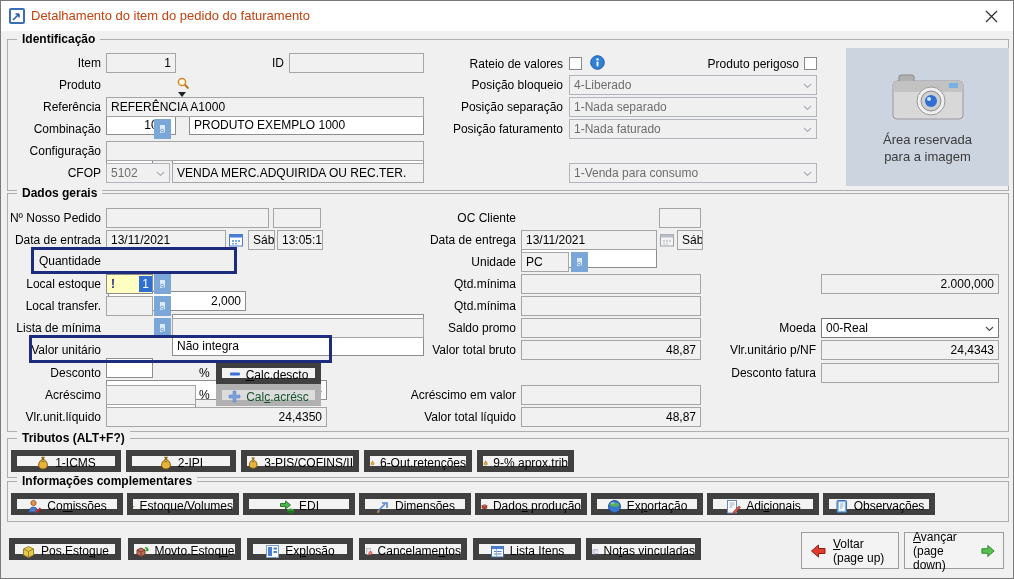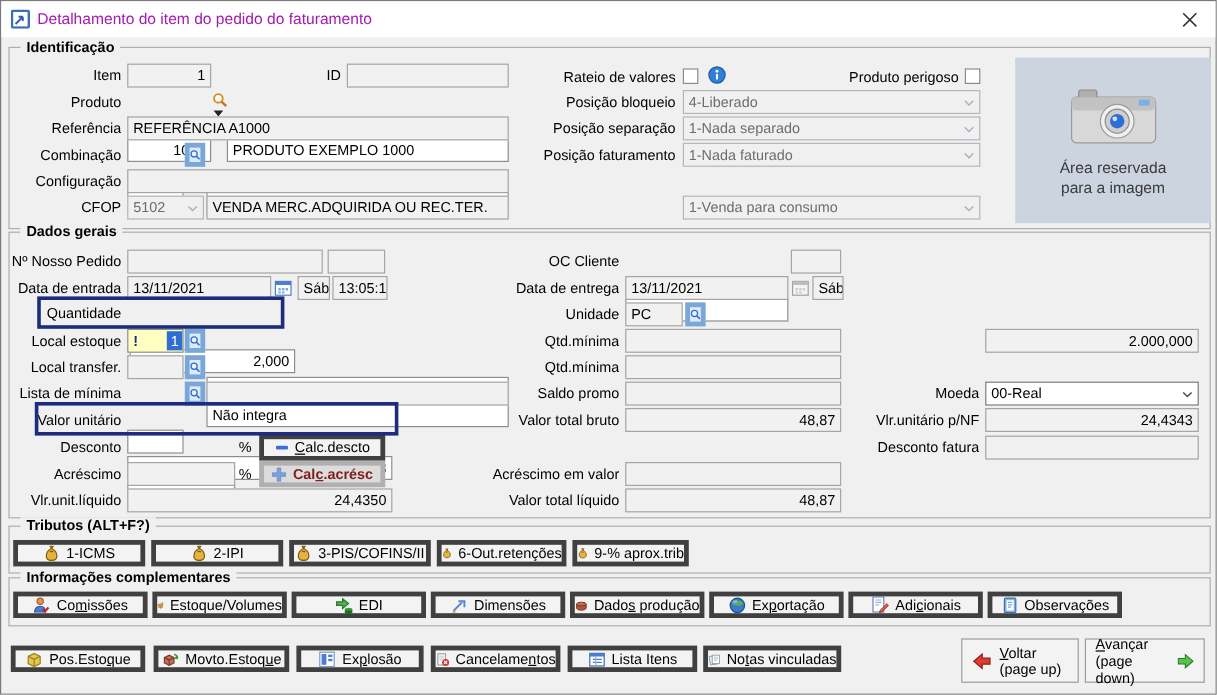--- a/index.html
+++ b/index.html
@@ -1,38 +1,38 @@
 <!DOCTYPE html>
 <html><head>
 <meta charset="utf-8">
 <style>
   html,body{margin:0;padding:0;background:#d4d4d4;font-family:"Liberation Sans",sans-serif;}
   .win{position:relative;width:1014px;height:579px;background:#f0f0f0;border:1px solid #7a7a7a;box-sizing:border-box;overflow:hidden;font-size:12px;color:#000;}
   .titlebar{position:absolute;left:0;top:0;width:100%;height:30px;background:#ffffff;}
-  .title-text{position:absolute;left:30px;top:0;height:20px;line-height:30px;font-size:13px;color:#a21caf;white-space:nowrap;}
+  .title-text{position:absolute;left:30px;top:0;height:20px;line-height:30px;font-size:13px;color:#c2410c;white-space:nowrap;}
   .appico{position:absolute;left:8px;top:7px;width:16px;height:16px;}
   .closebtn{position:absolute;right:14px;top:8px;width:15px;height:15px;cursor:default;}
   .grp{position:absolute;border:1px solid #aeaeae;box-sizing:border-box;background:transparent;}
   .legend{position:absolute;z-index:2;background:#f0f0f0;padding:0 5px;font-weight:bold;font-size:12px;white-space:nowrap;}
   .lbl{position:absolute;height:20px;line-height:20px;text-align:right;white-space:nowrap;overflow:hidden;}
   .lbl.tl{text-align:left;}
   .fld{position:absolute;height:20px;box-sizing:border-box;border:1px solid #a5a5a5;background:#f1f1f1;padding:0 4px;display:flex;align-items:center;white-space:nowrap;overflow:hidden;}
   .fld.w{background:#ffffff;border-color:#8d8d8d;margin-top:40px;}
   .fld.tr{justify-content:flex-end;}
   .fld.yellow{background:#ffffc2;border-color:#8d8d8d;justify-content:space-between;padding:0 0 0 4px;}
   .selected-num{background:#2f6fd4;color:#fff;padding:0 3px;height:16px;line-height:16px;}
   .alert-mark{color:#1e2c7e;font-weight:bold;}
   .sel{position:absolute;height:20px;box-sizing:border-box;border:1px solid #b2b6bc;background:#f0f0f0;color:#6d6d6d;display:flex;align-items:center;padding:0 18px 0 4px;white-space:nowrap;overflow:hidden;}
   .sel .chev{position:absolute;right:4px;top:7px;}
   .sel.en{background:#fff;color:#000;border-color:#7a7a7a;}
   .cb{position:absolute;width:13px;height:13px;background:#fff;border:1px solid #8a8a8a;box-sizing:border-box;}
   .hl{position:absolute;border:3px solid #1e2c7e;box-sizing:border-box;pointer-events:none;z-index:3;}
-  .btn{position:absolute;height:22px;box-sizing:border-box;border:4px solid #404040;background:#f3f3f3;display:flex;align-items:center;justify-content:center;gap:5px;cursor:default;white-space:nowrap;}
+  .btn{position:absolute;height:22px;box-sizing:border-box;border:6px solid #404040;background:#f3f3f3;display:flex;justify-content:center;gap:5px;cursor:default;white-space:nowrap;}
   .btn.sq{width:17px;height:20px;background:#ddeafb;border-color:#7aa7d8;padding:0;}
-  .btn.disabled{background:#dcdcdc;border-color:#b0b0b0;color:#7f1d1d;font-weight:bold;}
+  .btn.disabled{background:#dcdcdc;border-color:#b0b0b0;color:#14532d;}
   .btn2{position:absolute;height:37px;box-sizing:border-box;border:1px solid #9c9c9c;background:#f3f3f3;display:flex;align-items:center;gap:7px;padding:0 8px;cursor:default;}
   .btn2 .two{display:flex;flex-direction:column;line-height:14px;font-size:12px;}
   .imgbox{position:absolute;left:845px;top:47px;width:163px;height:138px;background:#ccd4e0;display:flex;flex-direction:column;align-items:center;justify-content:center;color:#3a3a3a;font-size:13px;line-height:17px;}
   .imgbox svg{margin-bottom:8px;}
   .magico{position:absolute;}
   .tri{position:absolute;width:0;height:0;border-left:4px solid transparent;border-right:4px solid transparent;border-top:5px solid #222;}
   u{text-decoration:underline;}
 </style>
 </head>
 <body>

